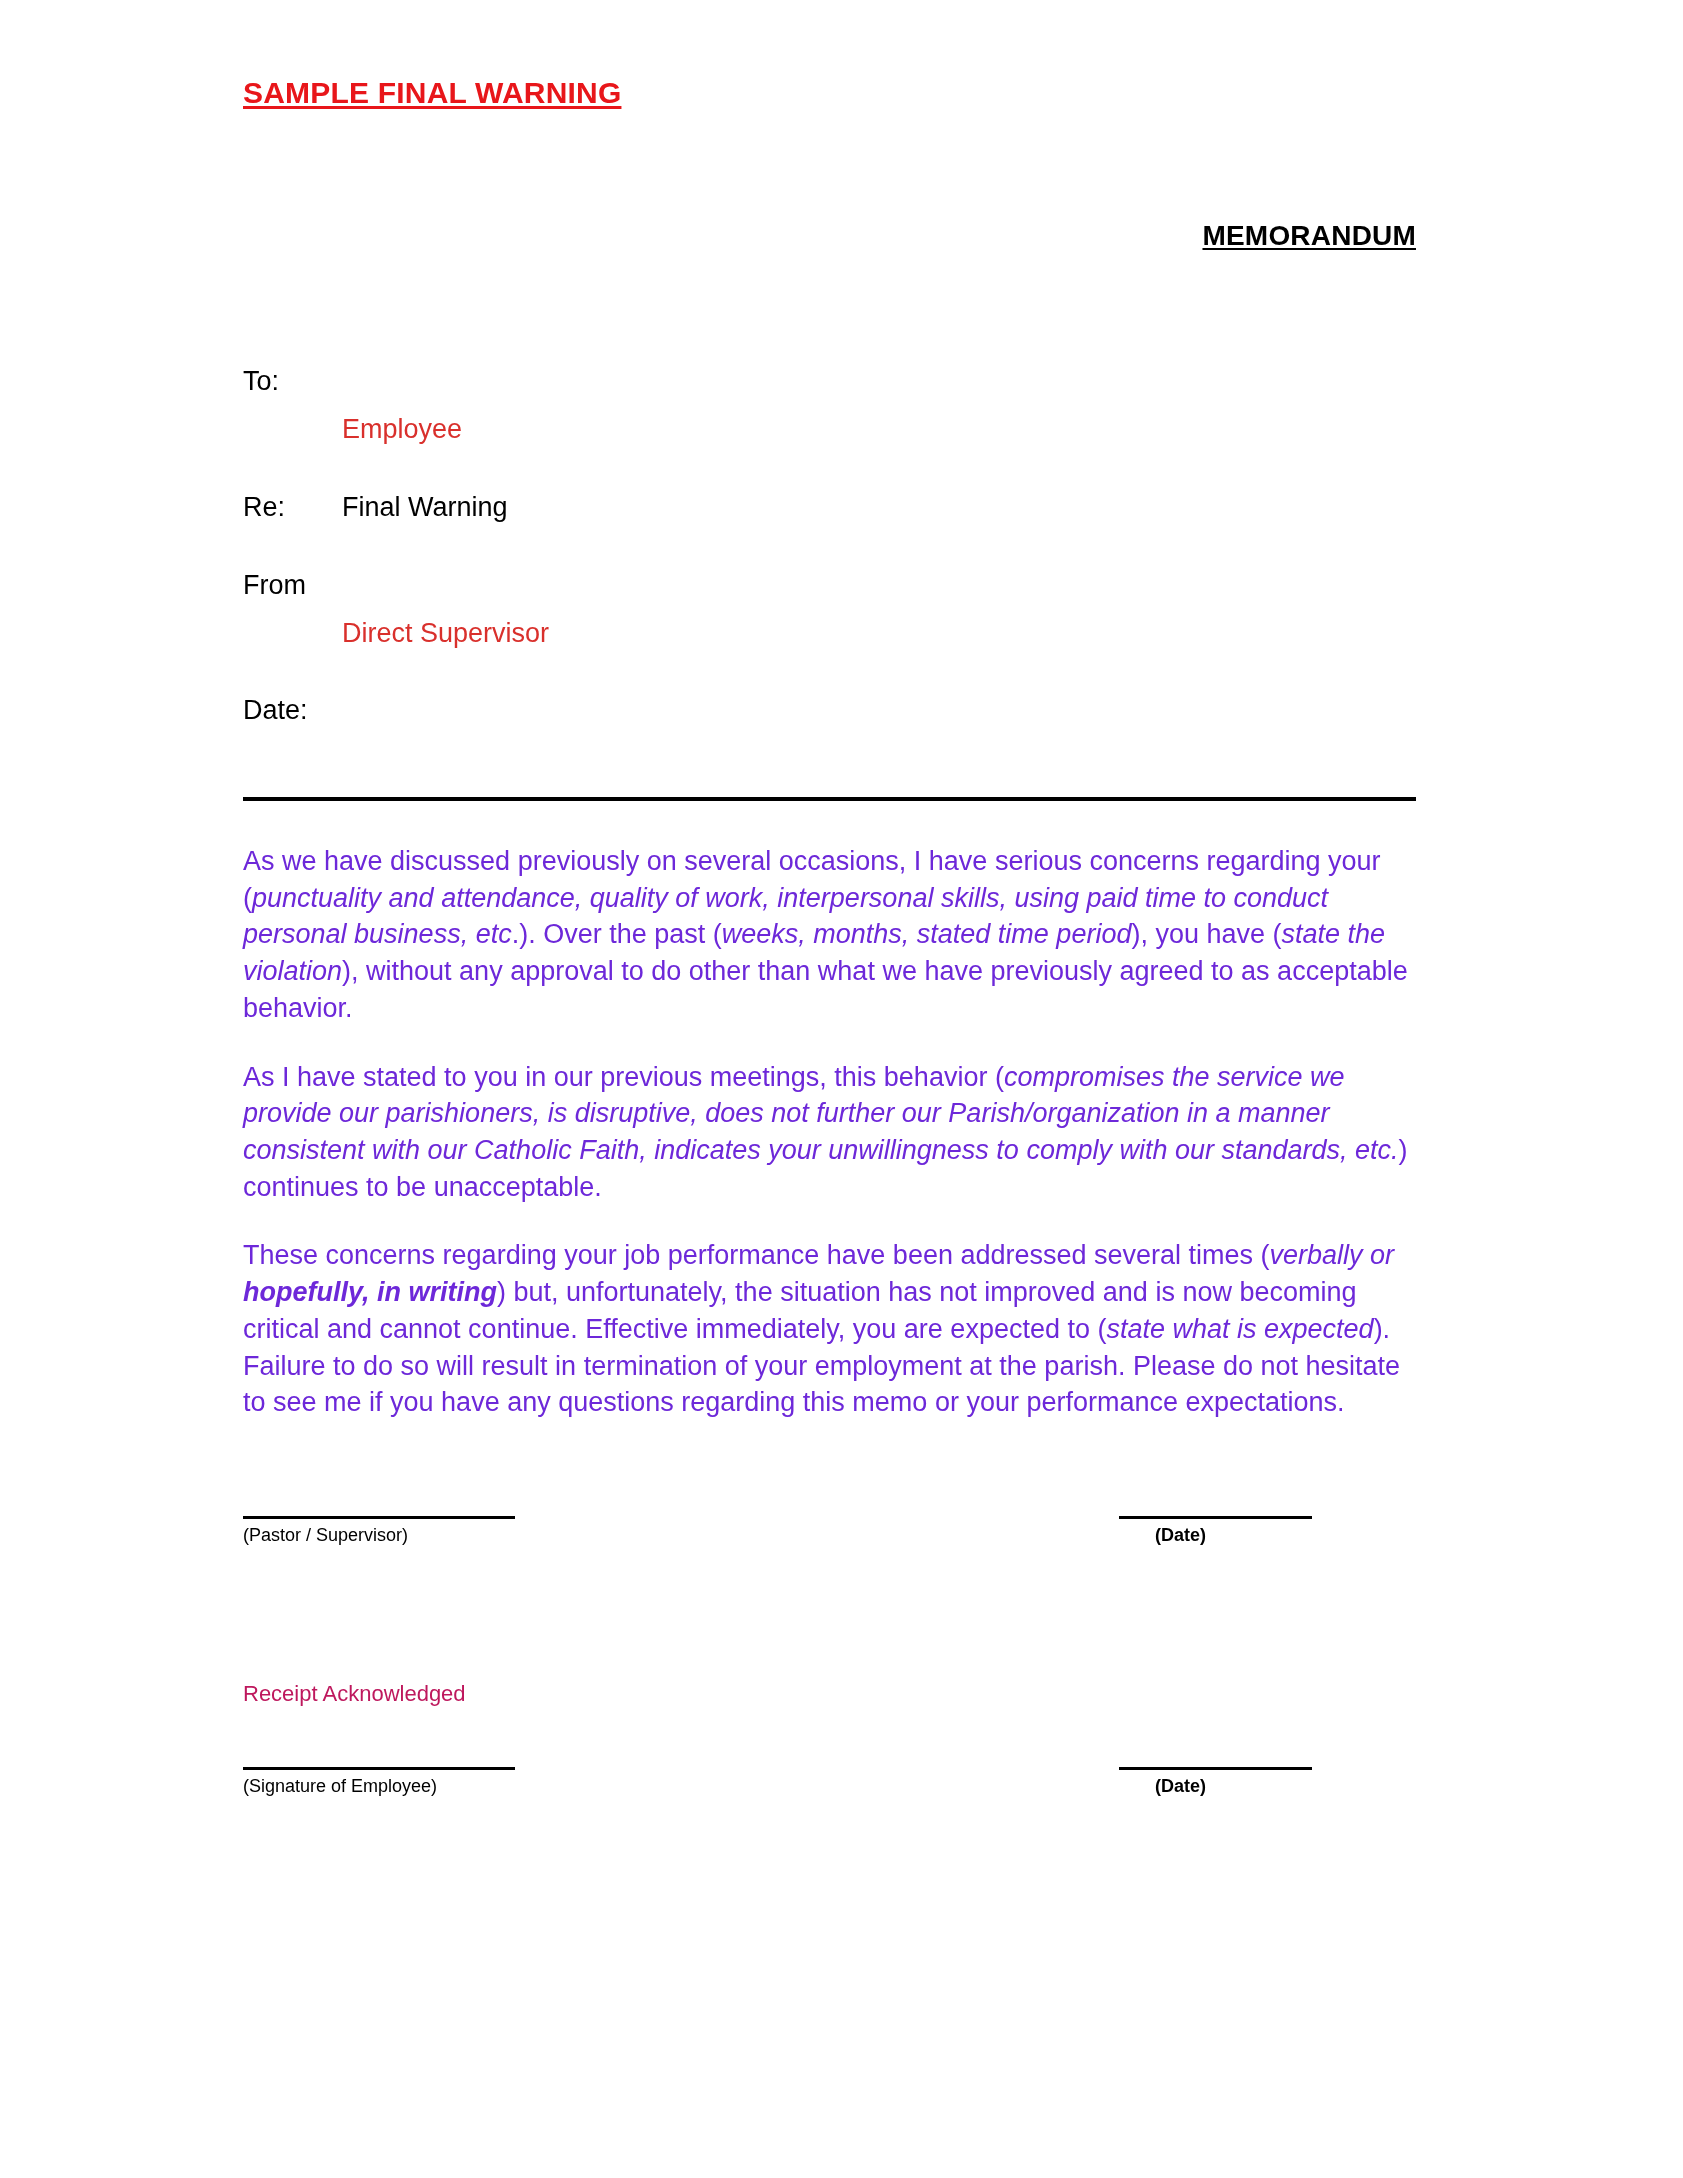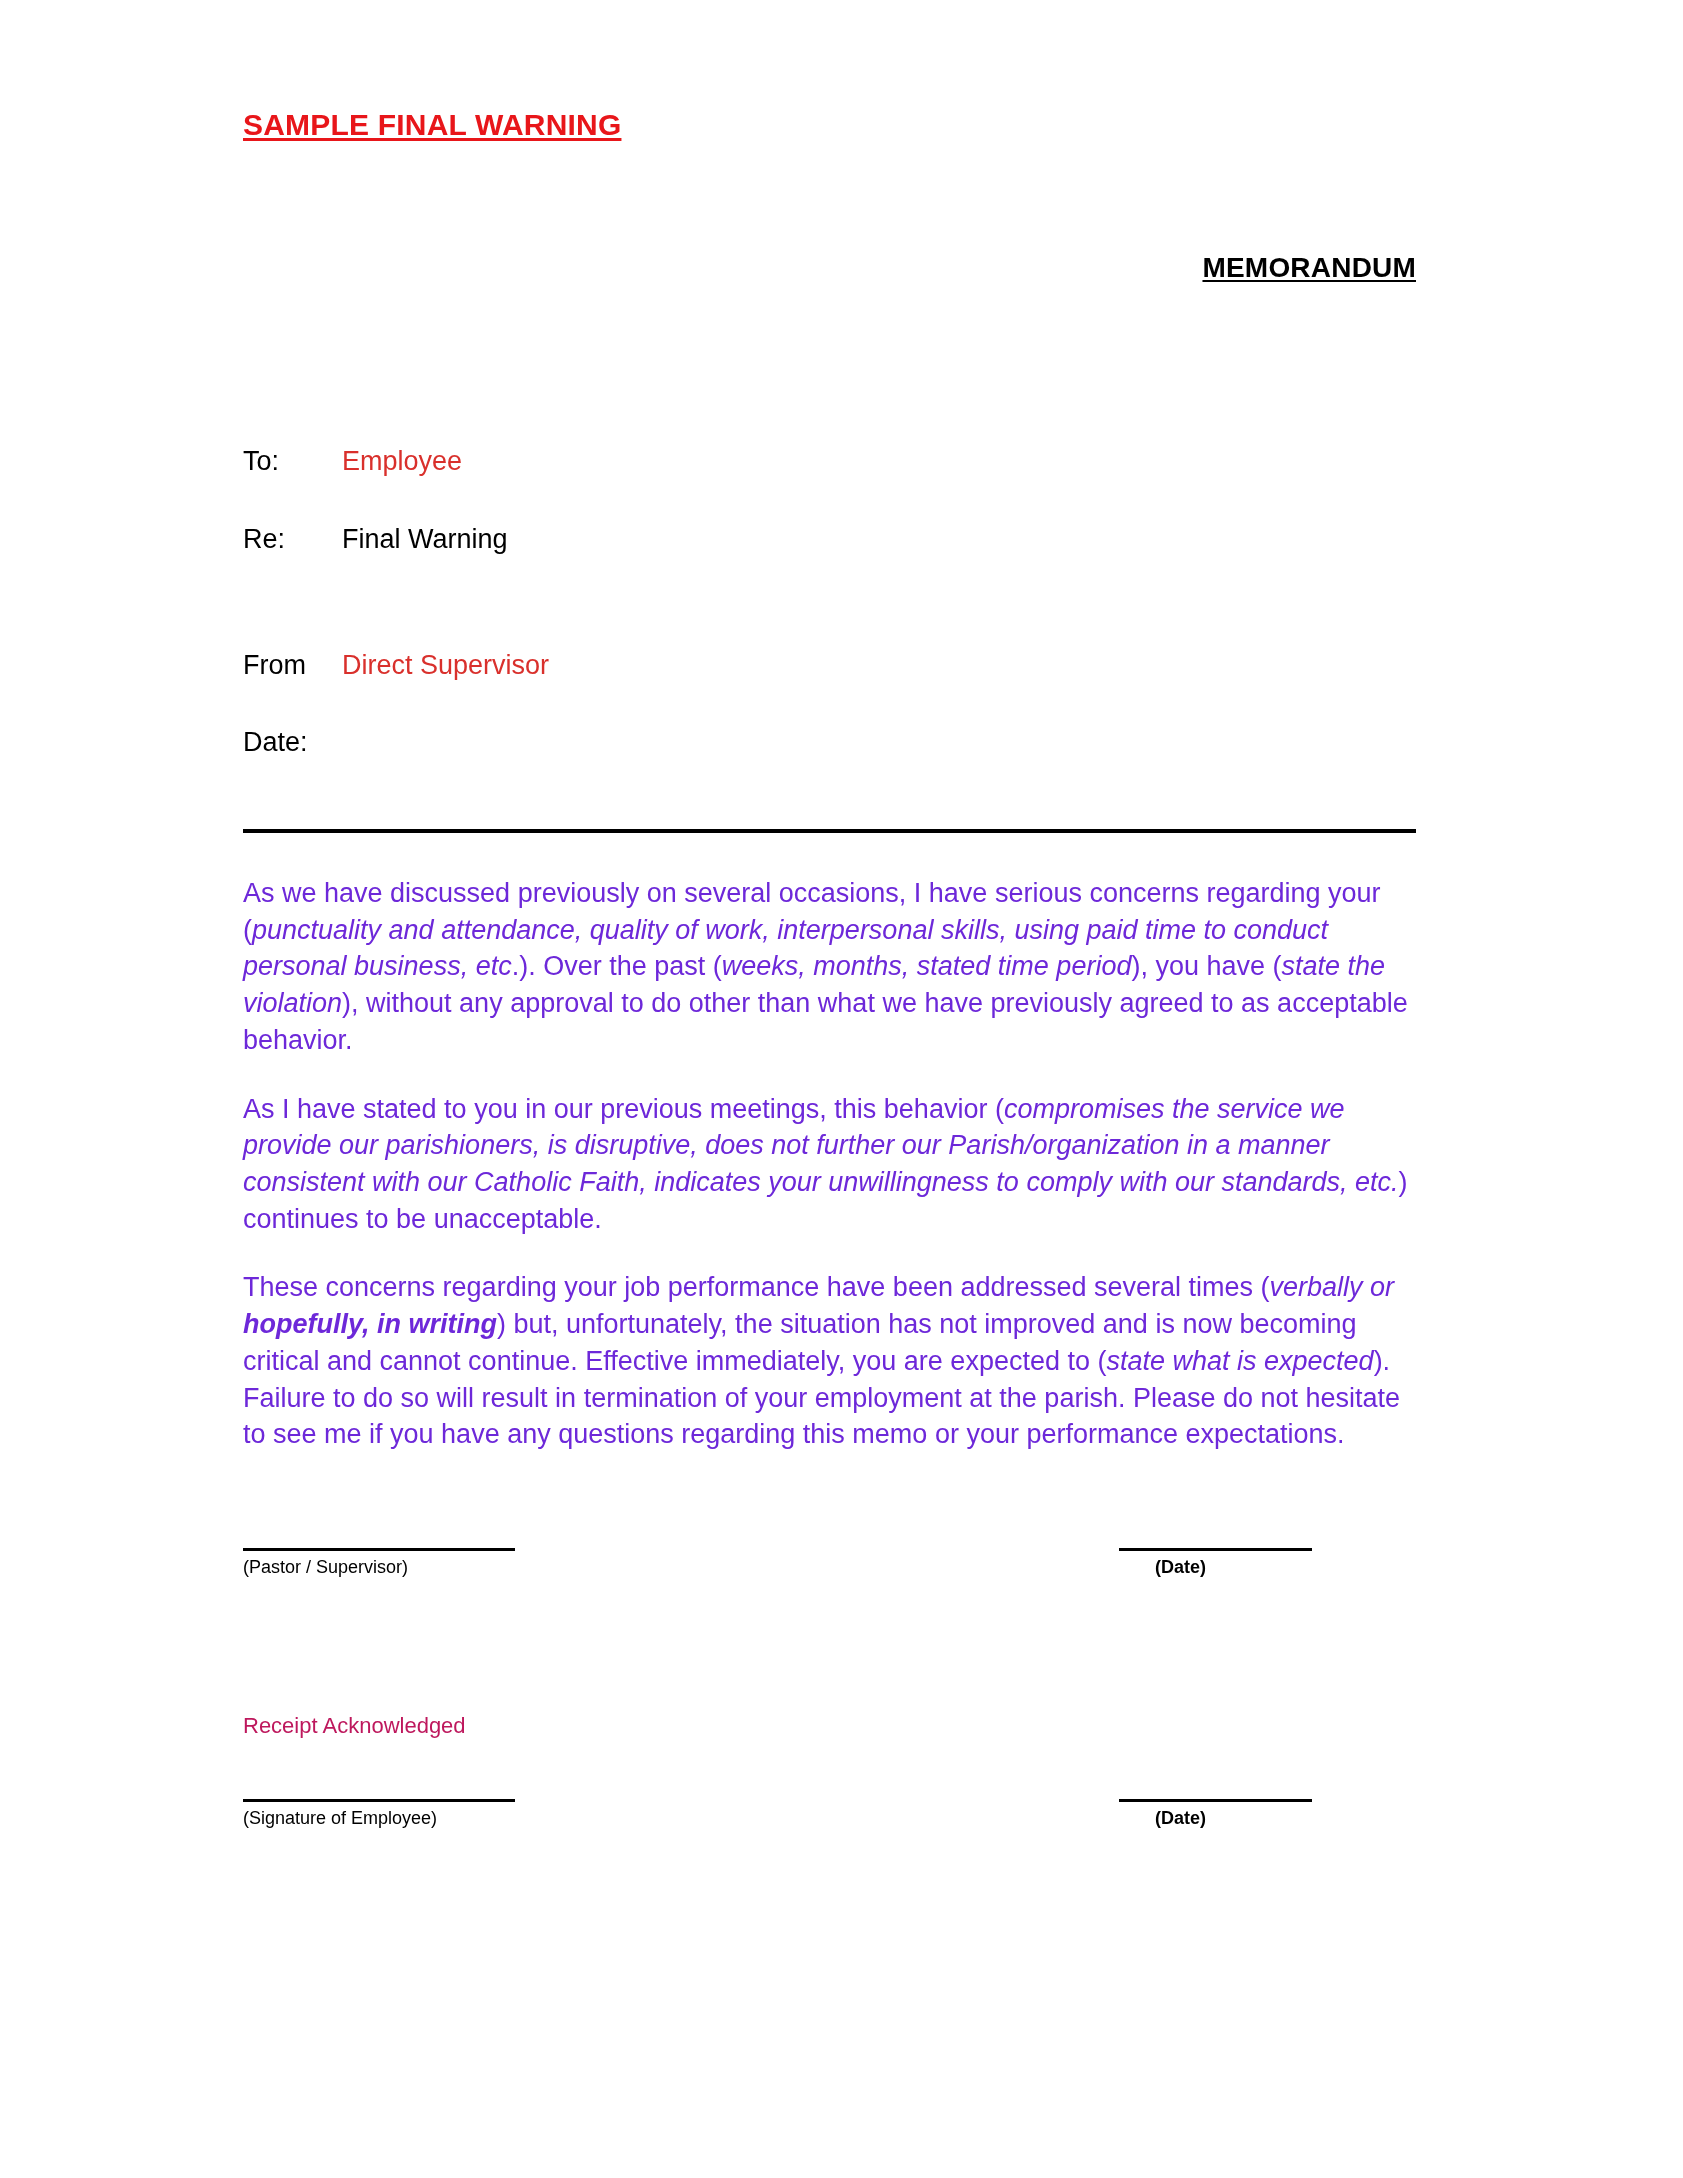--- a/index.html
+++ b/index.html
@@ -27,21 +27,21 @@
   
   .content {
     position: absolute;
     left: 243px;
     top: 0;
     width: 1173px;
   }
 
   
   .sample-heading {
-    margin-top: 108px;
+    margin-top: 76px;
     font-size: 30px;
     font-weight: bold;
     color: #e8161a;
     text-decoration: underline;
     text-underline-offset: 3px;
     letter-spacing: 0.2px;
     display: inline-block;
     line-height: 1.1;
   }
 
@@ -59,21 +59,21 @@
     display: inline-block;
     letter-spacing: 0.2px;
   }
 
   
   .fields {
     margin-top: 113px;
   }
   .field-row {
     display: flex;
-    align-items: flex-end;
+    align-items: flex-start;
     margin-bottom: 44px;
     font-size: 27px;
     line-height: 1.25;
   }
   .field-row:last-child { margin-bottom: 0; }
   .field-label {
     width: 99px;
     flex: 0 0 99px;
     color: #000000;
   }

